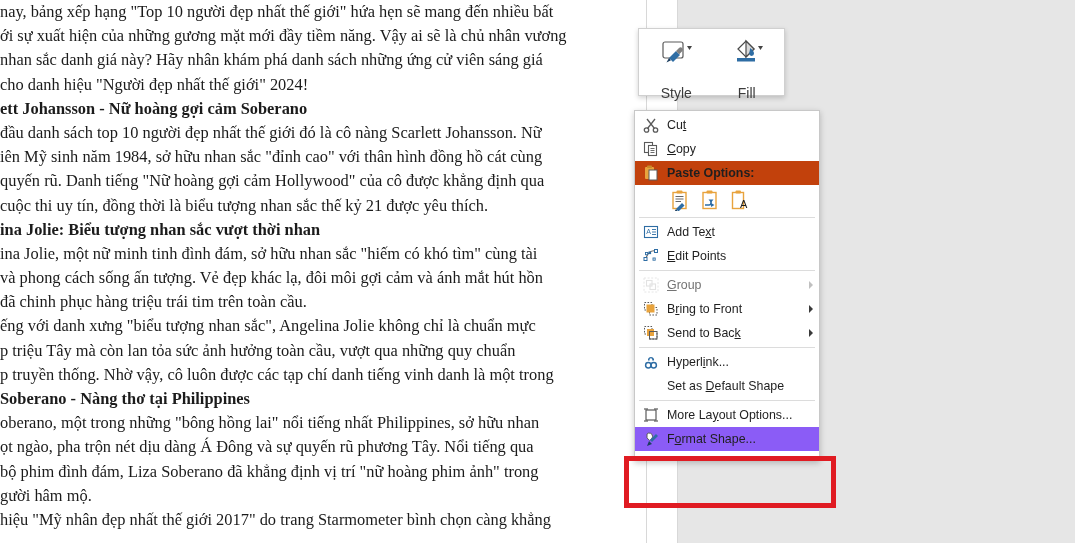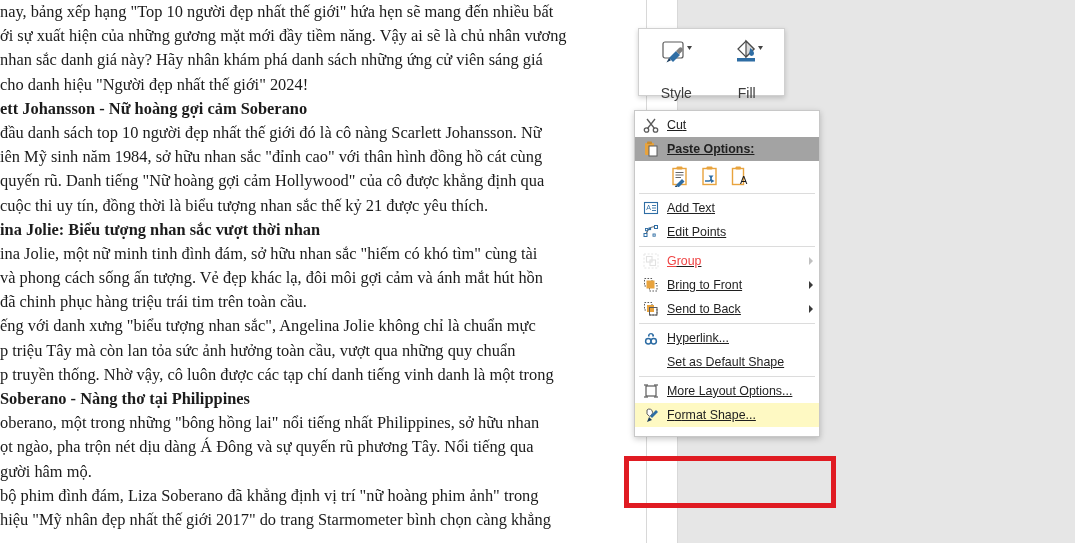--- a/index.html
+++ b/index.html
@@ -101,36 +101,35 @@
   #context-menu {
     position: absolute;
     left: 634px; top: 110px;
     width: 186px;
     background: #ffffff;
     border: 1px solid #c8c8c8;
     box-shadow: 0 2px 6px rgba(0,0,0,0.22);
     padding: 2px 0 9px 0;
     font-size: 12.4px;
     color: #1f1f1f;
-    text-decoration: underline;
   }
   .cm-item {
     position: relative;
     display: flex;
     align-items: center;
     height: 24px;
     padding-left: 0;
     cursor: default;
     white-space: nowrap;
   }
-  .cm-item.disabled { color: #ef4444; }
-  .cm-item.selected { background: #fef9c3; }
+  .cm-item.disabled { color: #737373; }
+  .cm-item.selected { background: #8b5cf6; }
   .cm-item.header {
     font-weight: bold;
-    background: #a3a3a3;
+    background: #c2410c;
     justify-content: flex-end;
   }
   .cm-iconcell {
     width: 32px;
     min-width: 32px;
     height: 24px;
     display: flex;
     align-items: center;
     justify-content: center;
   }
@@ -199,22 +198,22 @@
         <p class="h">ina Jolie: Biểu tượng nhan sắc vượt thời nhan</p>
         <p>ina Jolie, một nữ minh tinh đình đám, sở hữu nhan sắc "hiếm có khó tìm" cùng tài</p>
         <p>và phong cách sống ấn tượng. Vẻ đẹp khác lạ, đôi môi gợi cảm và ánh mắt hút hồn</p>
         <p>đã chinh phục hàng triệu trái tim trên toàn cầu.</p>
         <p>ếng với danh xưng "biểu tượng nhan sắc", Angelina Jolie không chỉ là chuẩn mực</p>
         <p>p triệu Tây mà còn lan tỏa sức ảnh hưởng toàn cầu, vượt qua những quy chuẩn</p>
         <p>p truyền thống. Nhờ vậy, cô luôn được các tạp chí danh tiếng vinh danh là một trong</p>
         <p class="h">Soberano - Nàng thơ tại Philippines</p>
         <p>oberano, một trong những "bông hồng lai" nổi tiếng nhất Philippines, sở hữu nhan</p>
         <p>ọt ngào, pha trộn nét dịu dàng Á Đông và sự quyến rũ phương Tây. Nổi tiếng qua</p>
+        <p>bộ phim đình đám, Liza Soberano đã khẳng định vị trí "nữ hoàng phim ảnh" trong</p>
         <p>gười hâm mộ.</p>
-        <p>bộ phim đình đám, Liza Soberano đã khẳng định vị trí "nữ hoàng phim ảnh" trong</p>
         <p>hiệu "Mỹ nhân đẹp nhất thế giới 2017" do trang Starmometer bình chọn càng khẳng</p>
       </div>
   </div>
 
   <div class="faint-line" style="left:646px; top:0; width:1px; height:543px;"></div>
   <div class="faint-line" style="left:677px; top:0; width:1px; height:543px;"></div>
 
   <div id="mini-toolbar">
 
     <div class="mt-btn">
@@ -252,20 +251,33 @@
           <svg width="18" height="18" viewBox="0 0 18 18">
             <line x1="5" y1="3" x2="12.5" y2="12.5" stroke="#5a5a5a" stroke-width="1.3"></line>
             <line x1="13" y1="3" x2="5.5" y2="12.5" stroke="#5a5a5a" stroke-width="1.3"></line>
             <circle cx="4.5" cy="14" r="2.2" fill="none" stroke="#5a5a5a" stroke-width="1.3"></circle>
             <circle cx="13.5" cy="14" r="2.2" fill="none" stroke="#5a5a5a" stroke-width="1.3"></circle>
           </svg>
         </span>
         <span class="cm-label">Cu<u>t</u></span>
         <span class="cm-arrow"></span>
       </div>
+      <div class="cm-item">
+        <span class="cm-iconcell">
+          <svg width="18" height="18" viewBox="0 0 18 18">
+            <rect x="2.5" y="2.5" width="8" height="10" fill="#fff" stroke="#5a5a5a" stroke-width="1.1"></rect>
+            <rect x="6.5" y="5.5" width="8" height="10" fill="#fff" stroke="#5a5a5a" stroke-width="1.1"></rect>
+            <line x1="8.5" y1="8.5" x2="12.5" y2="8.5" stroke="#5a5a5a" stroke-width="0.9"></line>
+            <line x1="8.5" y1="10.5" x2="12.5" y2="10.5" stroke="#5a5a5a" stroke-width="0.9"></line>
+            <line x1="8.5" y1="12.5" x2="12.5" y2="12.5" stroke="#5a5a5a" stroke-width="0.9"></line>
+          </svg>
+        </span>
+        <span class="cm-label"><u>C</u>opy</span>
+        <span class="cm-arrow"></span>
+      </div>
       <div class="cm-item header">
         <span class="cm-iconcell">
           <svg width="18" height="18" viewBox="0 0 18 18">
             <rect x="3" y="3" width="9" height="12" rx="1" fill="#e8a33d"></rect>
             <rect x="5" y="1.5" width="5" height="2.6" rx="0.8" fill="#c98a2a"></rect>
             <rect x="7" y="6" width="8" height="10" fill="#fff" stroke="#5a5a5a" stroke-width="1"></rect>
           </svg>
         </span>
         <span class="cm-label">Paste Options:</span>
         <span class="cm-arrow"></span>

